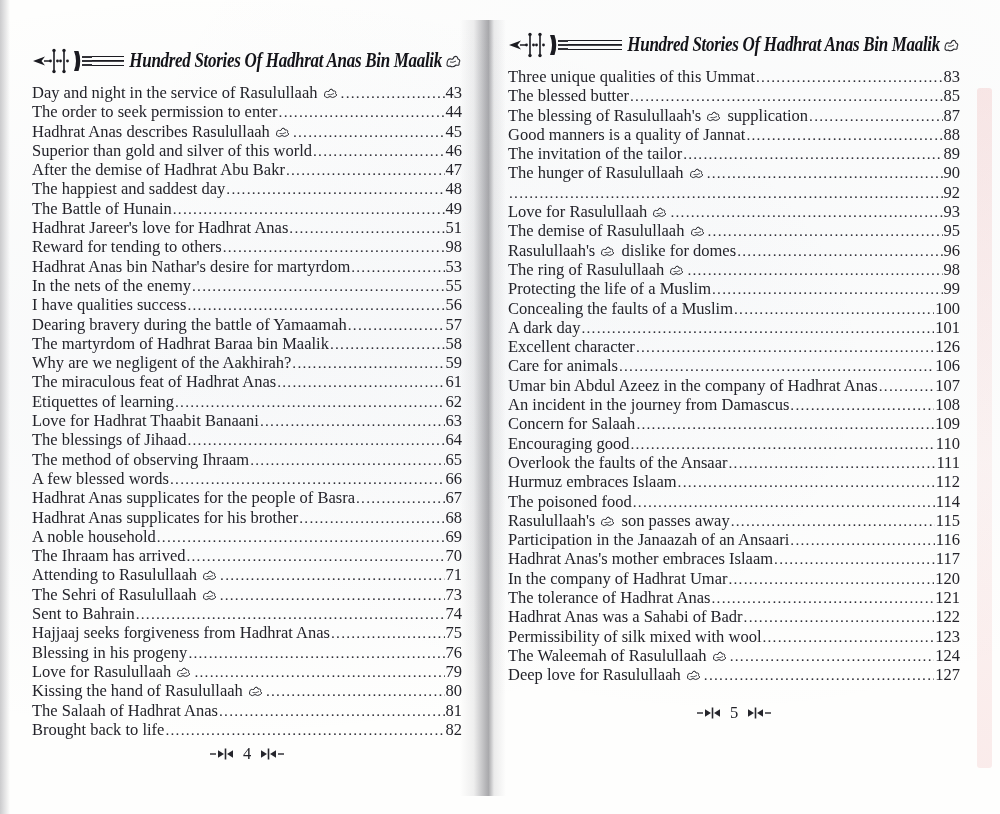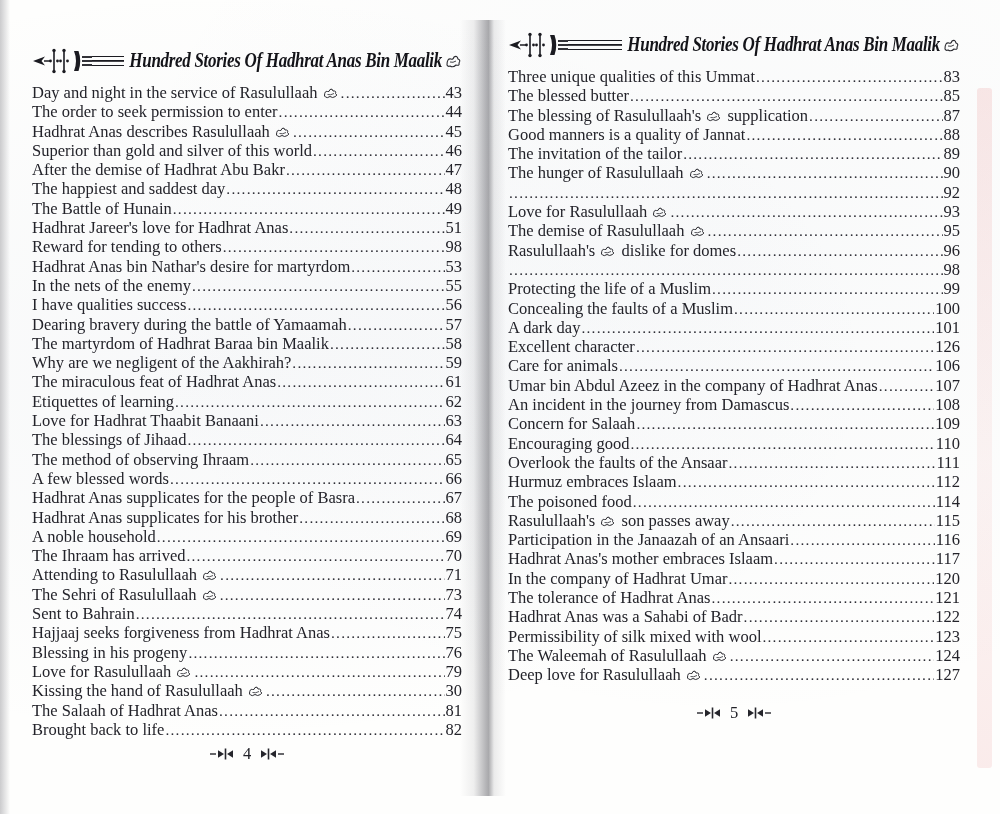--- a/index.html
+++ b/index.html
@@ -280,21 +280,21 @@
             </svg></span>
           <span class="dots"></span>
           <span class="pg">79</span>
         </div>
         <div class="row">
           <span class="t">Kissing the hand of Rasulullaah <svg class="saw" width="16" height="12" viewBox="0 0 16 12">
               <path d="M1.5 9 Q1.5 3.5 4.5 4.5 Q6 5.5 7 2.5 Q9.5 1 10 4 Q13.5 3.5 12.5 6.5 Q15 8 12.5 9.5 Q9.5 11.5 7 9.5 Q4 11.5 2.5 10 Z" fill="none" stroke="#2a2a30" stroke-width="1"></path>
               <path d="M4.5 7.5 Q7.5 8.5 11 6.5" fill="none" stroke="#2a2a30" stroke-width="0.8"></path>
             </svg></span>
           <span class="dots"></span>
-          <span class="pg">30</span>
+          <span class="pg">80</span>
         </div>
         <div class="row">
           <span class="t">The Salaah of Hadhrat Anas</span>
           <span class="dots"></span>
           <span class="pg">81</span>
         </div>
         <div class="row">
           <span class="t">Brought back to life</span>
           <span class="dots"></span>
           <span class="pg">82</span>
@@ -409,20 +409,24 @@
         </div>
         <div class="row">
           <span class="t">Rasulullaah's <svg class="saw" width="16" height="12" viewBox="0 0 16 12">
               <path d="M1.5 9 Q1.5 3.5 4.5 4.5 Q6 5.5 7 2.5 Q9.5 1 10 4 Q13.5 3.5 12.5 6.5 Q15 8 12.5 9.5 Q9.5 11.5 7 9.5 Q4 11.5 2.5 10 Z" fill="none" stroke="#2a2a30" stroke-width="1"></path>
               <path d="M4.5 7.5 Q7.5 8.5 11 6.5" fill="none" stroke="#2a2a30" stroke-width="0.8"></path>
             </svg> dislike for domes</span>
           <span class="dots"></span>
           <span class="pg">96</span>
         </div>
         <div class="row">
+          <span class="t">The ring of Rasulullaah <svg class="saw" width="16" height="12" viewBox="0 0 16 12">
+              <path d="M1.5 9 Q1.5 3.5 4.5 4.5 Q6 5.5 7 2.5 Q9.5 1 10 4 Q13.5 3.5 12.5 6.5 Q15 8 12.5 9.5 Q9.5 11.5 7 9.5 Q4 11.5 2.5 10 Z" fill="none" stroke="#2a2a30" stroke-width="1"></path>
+              <path d="M4.5 7.5 Q7.5 8.5 11 6.5" fill="none" stroke="#2a2a30" stroke-width="0.8"></path>
+            </svg></span>
           <span class="dots"></span>
           <span class="pg">98</span>
         </div>
         <div class="row">
           <span class="t">Protecting the life of a Muslim</span>
           <span class="dots"></span>
           <span class="pg">99</span>
         </div>
         <div class="row">
           <span class="t">Concealing the faults of a Muslim</span>

